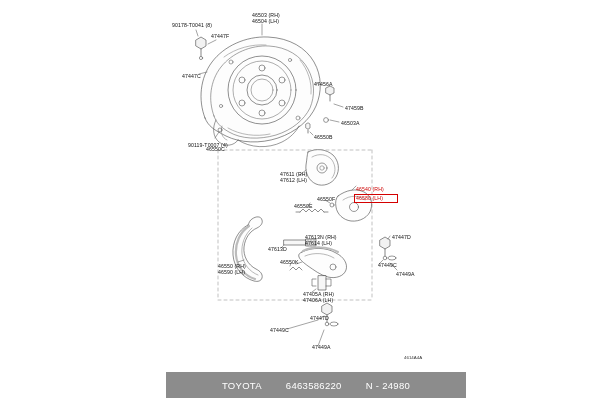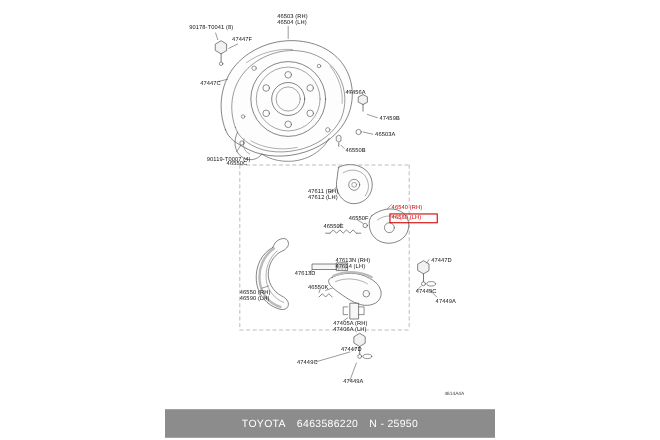--- a/index.html
+++ b/index.html
@@ -37,28 +37,28 @@
     color:#333;
   }
   
   #footer{
     position:absolute;
     left:0;top:370px;width:600px;height:30px;
     background:#ffffff;
   }
   #footer-inner{
     position:absolute;
-    left:150px;top:372px;
+    left:166px;top:372px;
     width:300px;height:26px;
     background:#8c8c8c;
     color:#ffffff;
     display:flex;
     align-items:center;
     justify-content:center;
-    gap:10px;
+    gap:24px;
     font-size:9.5px;
     letter-spacing:0.3px;
   }
   #footer-inner span{white-space:pre;}
 </style>
 </head>
 <body>
 
 <div id="diagram">
 
@@ -255,14 +255,14 @@
   <div class="lbl" style="left:310px;top:315px;">47447D</div>
   <div class="lbl" style="left:270px;top:327px;">47449C</div>
   <div class="lbl" style="left:312px;top:344px;">47449A</div>
 
 </div>
 
 <div id="footer"></div>
 <div id="footer-inner">
   <span>TOYOTA</span>
   <span>6463586220</span>
-  <span>N - 25950</span>
+  <span>N - 24980</span>
 </div>
 
 </body></html>

